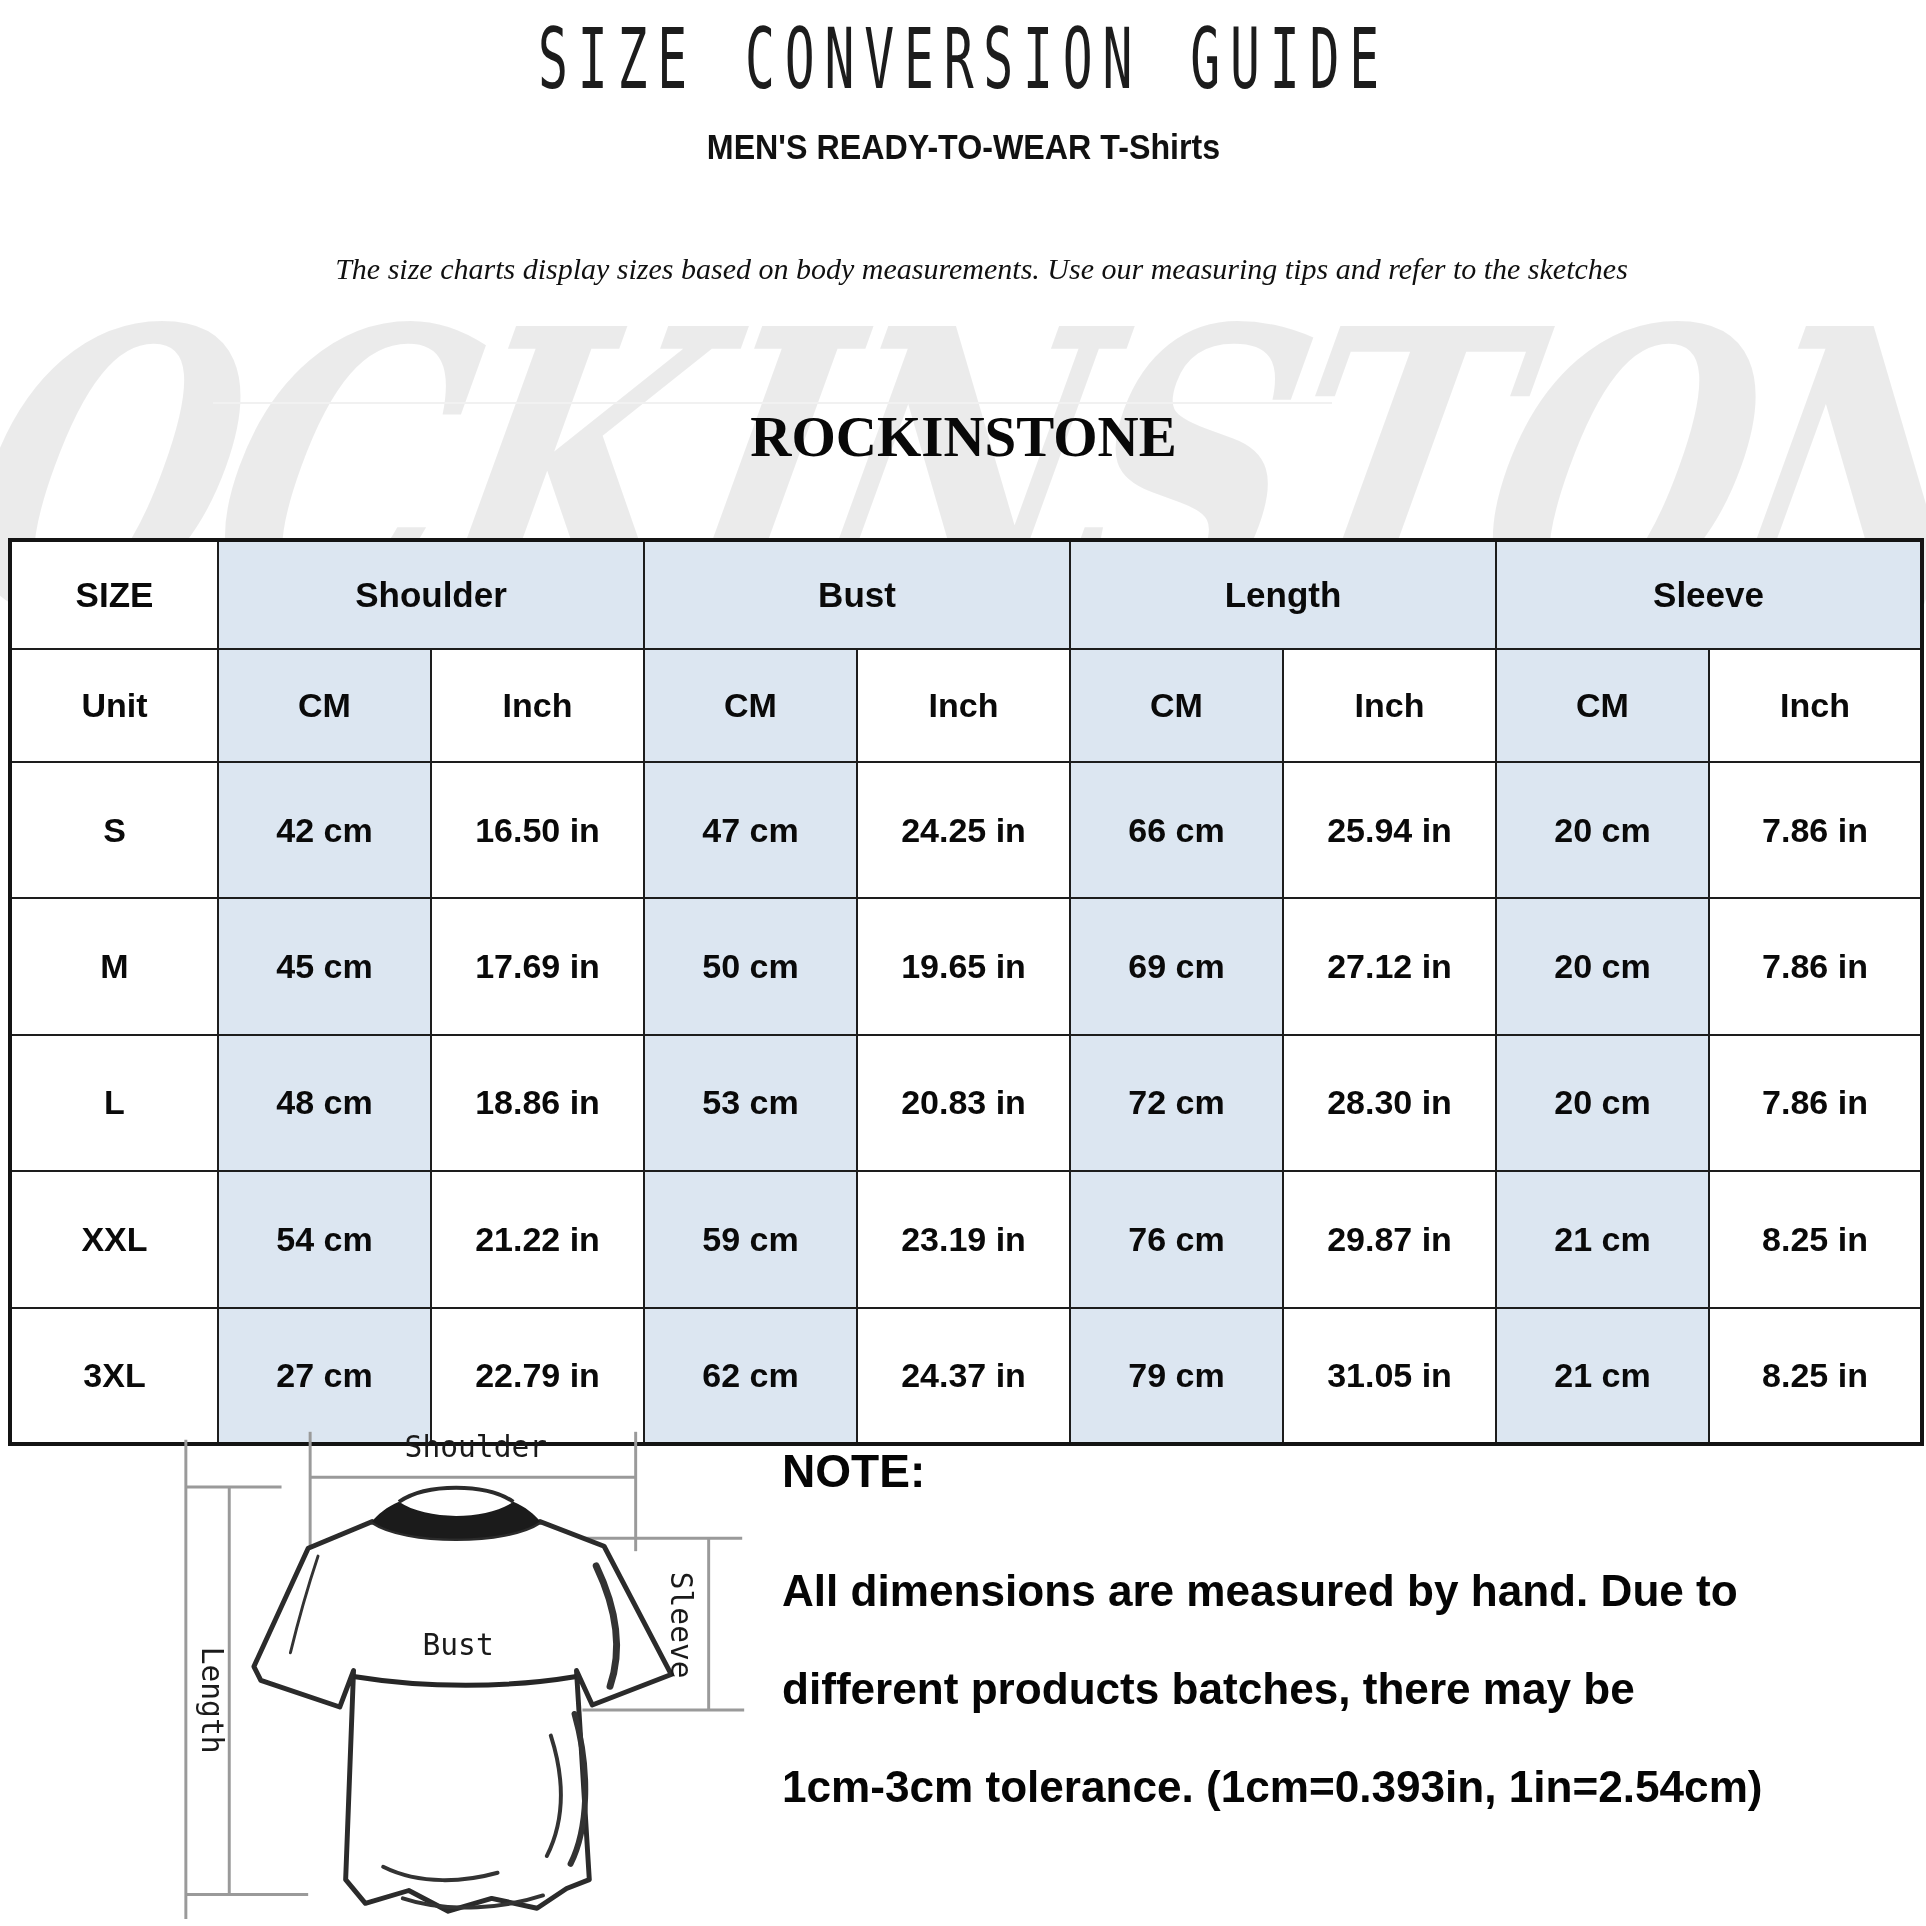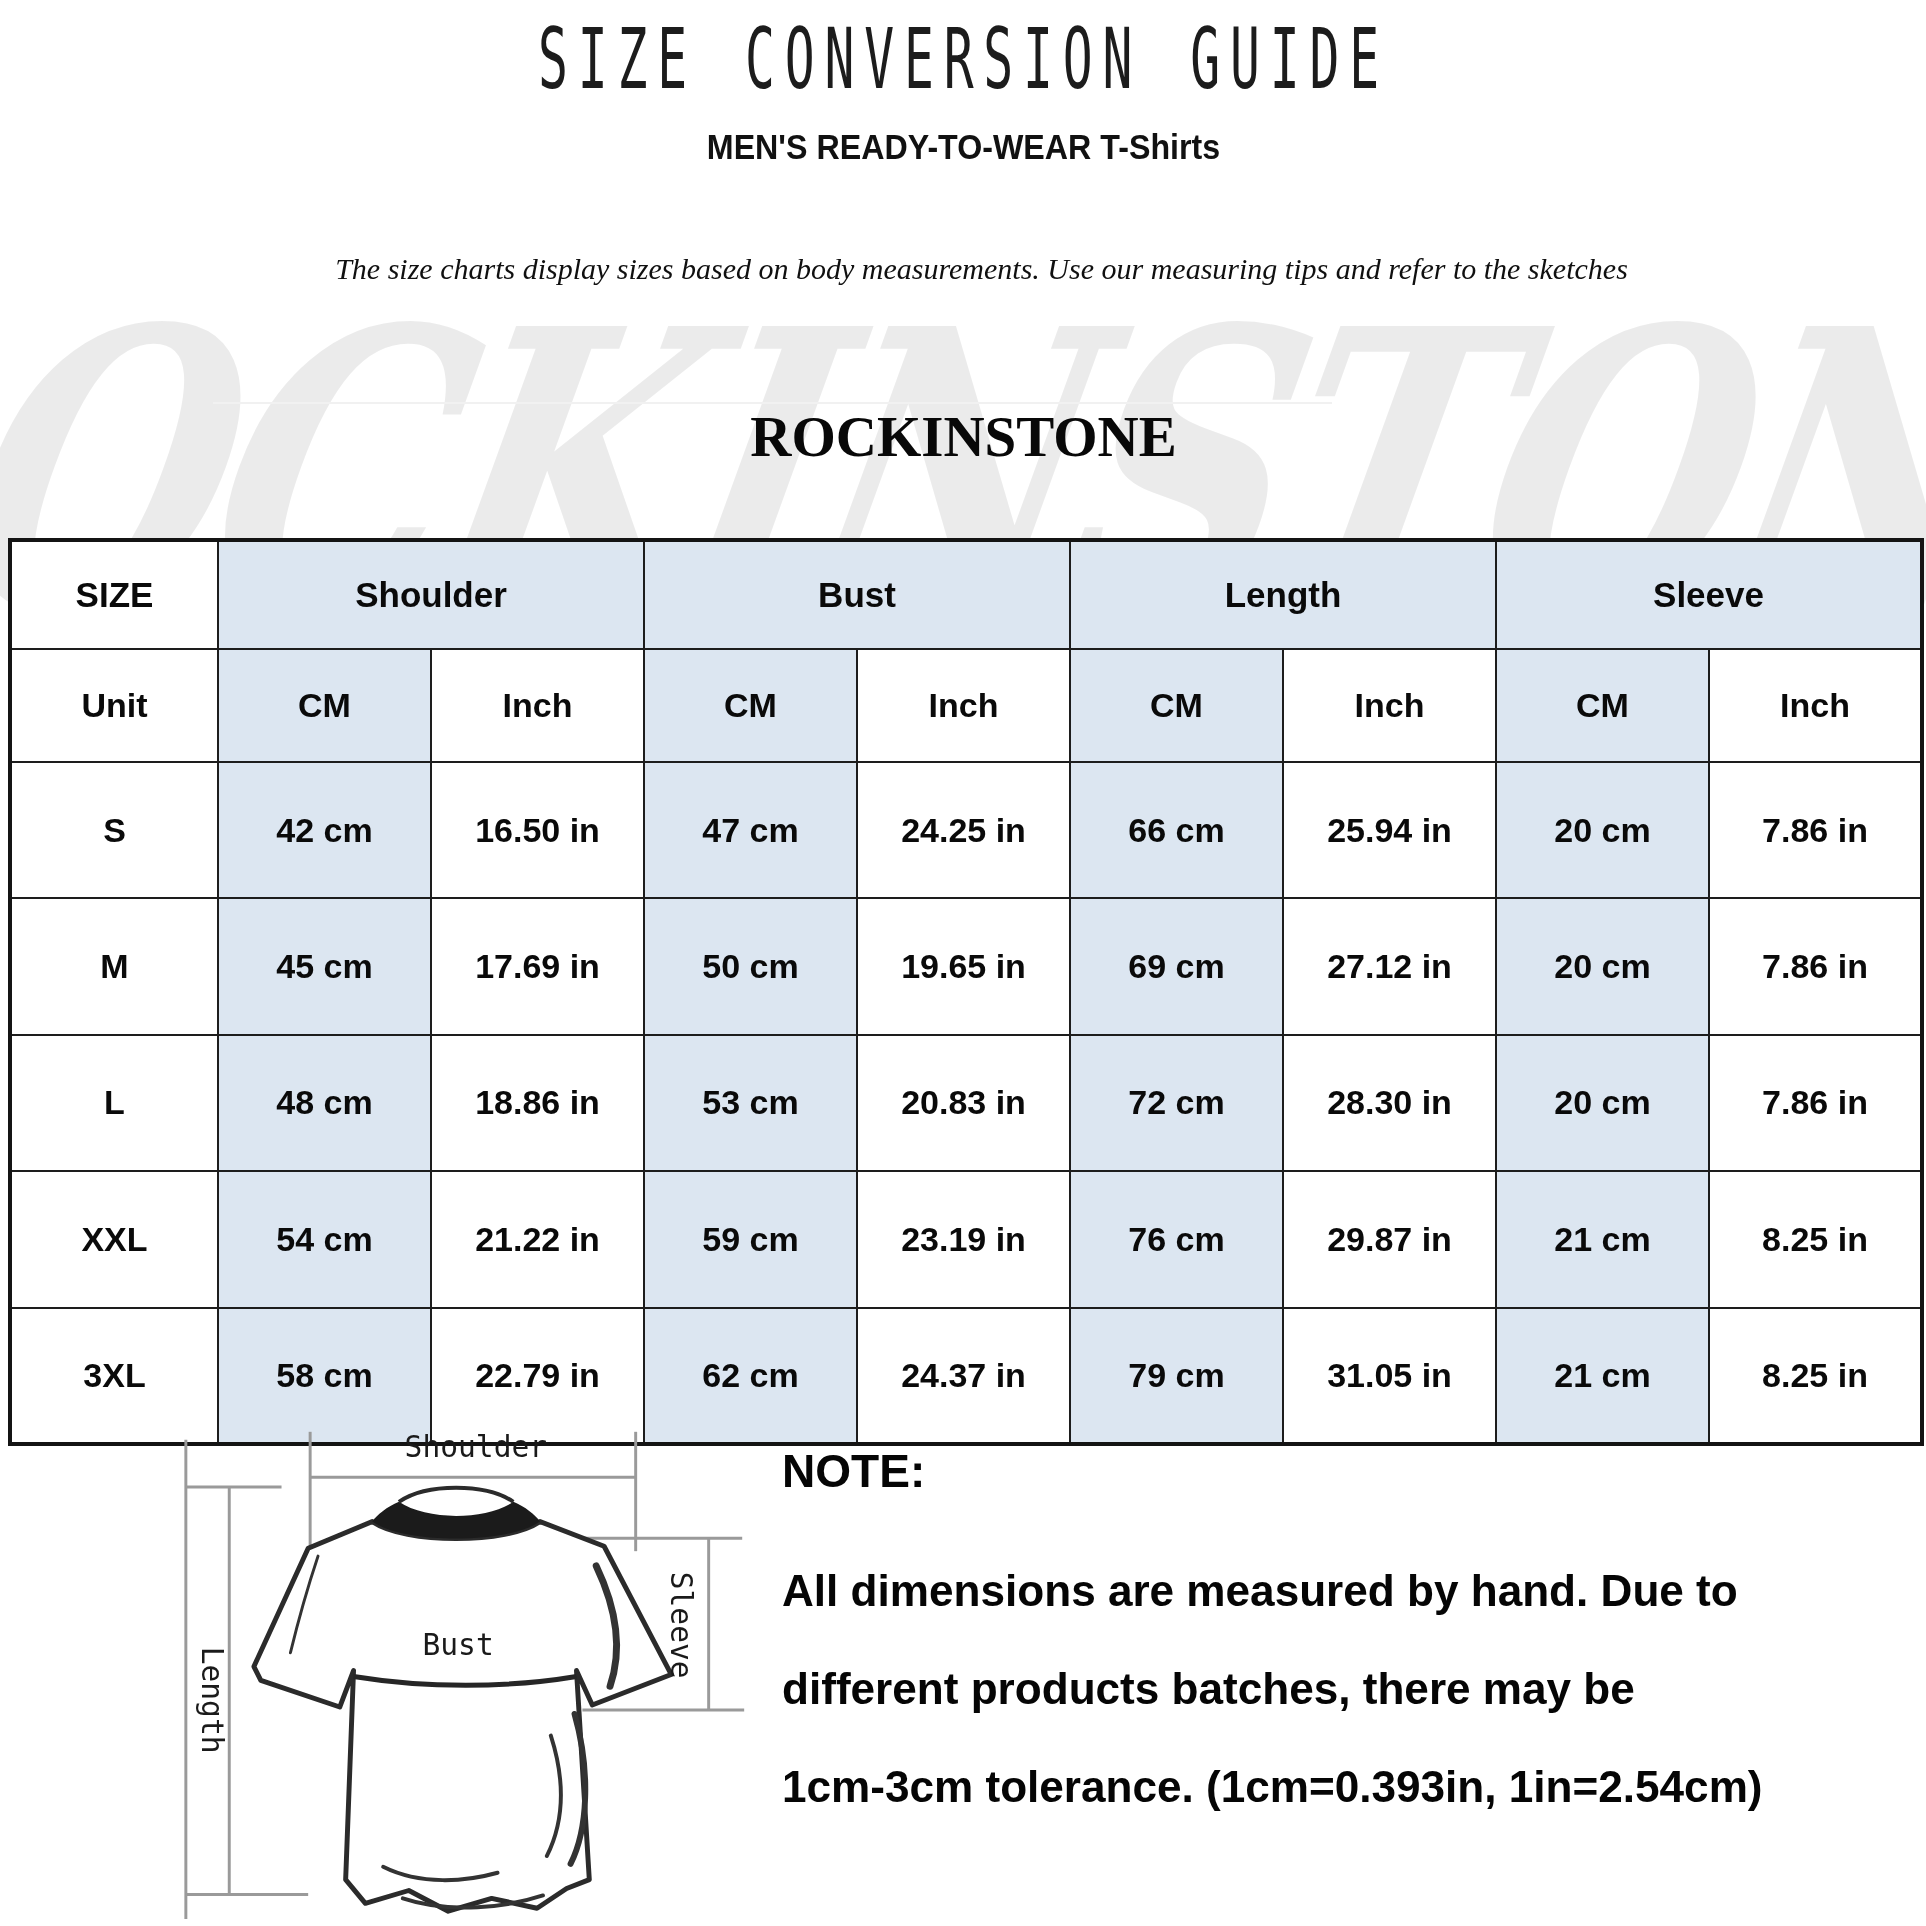--- a/index.html
+++ b/index.html
@@ -153,21 +153,21 @@
         <td class="white">21.22 in</td>
         <td class="blue">59 cm</td>
         <td class="white">23.19 in</td>
         <td class="blue">76 cm</td>
         <td class="white">29.87 in</td>
         <td class="blue">21 cm</td>
         <td class="white">8.25 in</td>
       </tr>
       <tr>
         <td class="white">3XL</td>
-        <td class="blue">58 cm</td>
+        <td class="blue">27 cm</td>
         <td class="white">22.79 in</td>
         <td class="blue">62 cm</td>
         <td class="white">24.37 in</td>
         <td class="blue">79 cm</td>
         <td class="white">31.05 in</td>
         <td class="blue">21 cm</td>
         <td class="white">8.25 in</td>
       </tr>
     </tbody>
 </table>

